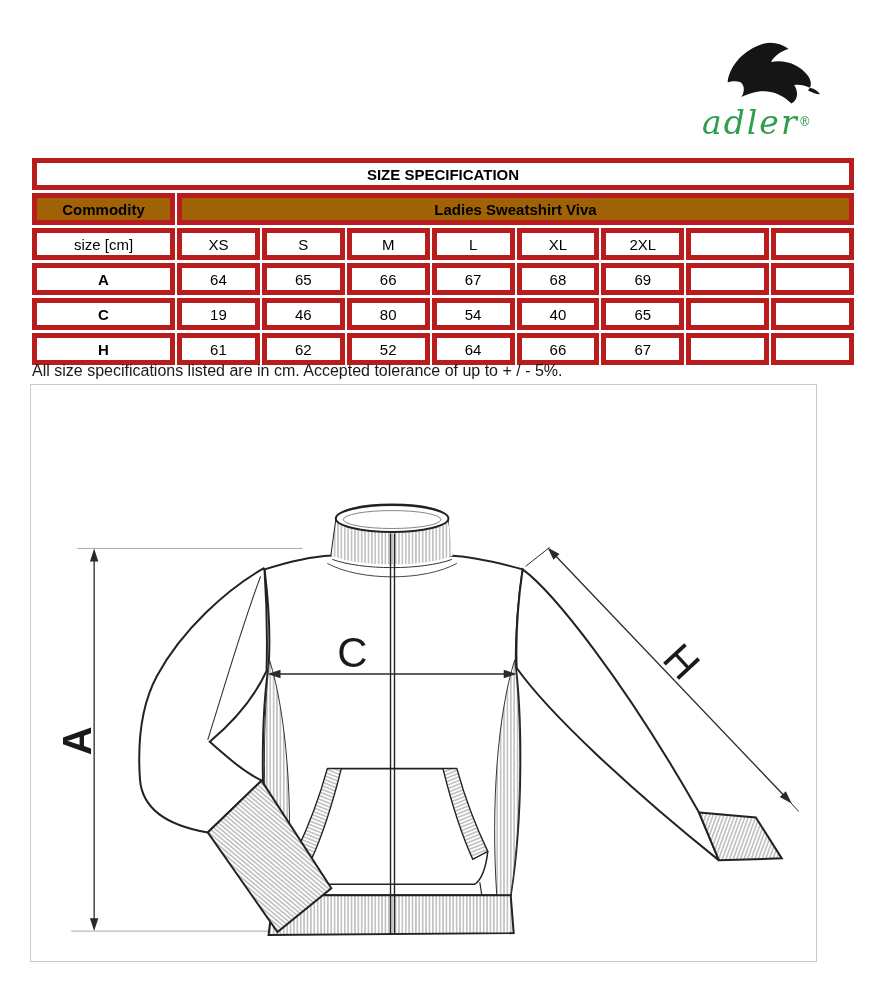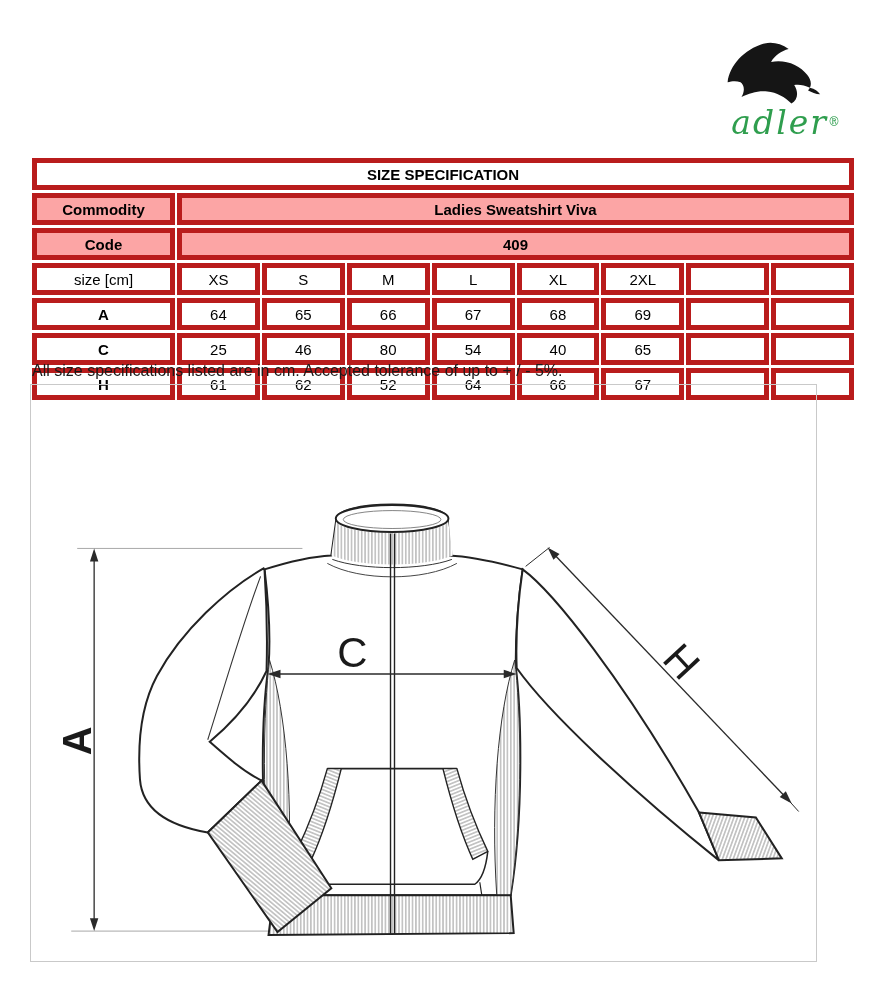--- a/index.html
+++ b/index.html
@@ -1,32 +1,32 @@
 <!DOCTYPE html>
 <html><head>
 <meta charset="utf-8">
 <style>
   html,body{margin:0;padding:0;background:#fff;}
   #page{position:relative;width:886px;height:1000px;background:#fff;overflow:hidden;
         font-family:"Liberation Sans",sans-serif;color:#000;}
 
   
-  #logo{position:absolute;left:702px;top:36px;width:140px;text-align:right;}
+  #logo{position:absolute;left:702px;top:36px;width:140px;text-align:left;}
   #logo .bird{display:block;margin:0 auto;}
   #logo .brand{font-family:"DejaVu Serif",serif;font-style:italic;font-size:33px;
                color:#2f9e4e;letter-spacing:2px;line-height:1;margin-top:-4px;}
   #logo .brand sup{font-size:12px;vertical-align:8px;}
 
   
   table.spec{position:absolute;left:30px;top:155px;width:826px;
              border-collapse:separate;border-spacing:2px 3px;table-layout:fixed;}
   table.spec td{border:5px solid #b91c1c;text-align:center;font-size:15px;
                 padding:1px 2px;height:20px;overflow:hidden;white-space:nowrap;}
   td.title-cell{font-size:16px;font-weight:bold;text-align:left;padding-left:4px;height:21px;}
-  td.green{background:#fca5a5;font-weight:bold;}
+  td.green{background:#a16207;font-weight:bold;}
   td.leftlab{text-align:left;padding-left:5px;font-size:16px;height:24px;}
   td.hdr{font-weight:normal;}
   td.rowlab{font-weight:bold;}
 
   
   #note{position:absolute;left:32px;top:362px;font-size:16px;color:#1a1a1a;}
 
   
   #diagram-box{position:absolute;left:30px;top:384px;width:787px;height:578px;
                border:1px solid #c9c9c9;box-sizing:border-box;}
@@ -61,24 +61,20 @@
     </colgroup>
     <tbody>
         <tr>
       <td class="title-cell" colspan="9">SIZE SPECIFICATION</td>
     </tr>
     <tr>
       <td class="green leftlab">Commodity</td>
       <td class="green" colspan="8">Ladies Sweatshirt Viva</td>
     </tr>
     <tr>
-      <td class="green leftlab">Code</td>
-      <td class="green" colspan="8">409</td>
-    </tr>
-    <tr>
       <td class="hdr">size [cm]</td>
       <td class="hdr">XS</td>
       <td class="hdr">S</td>
       <td class="hdr">M</td>
       <td class="hdr">L</td>
       <td class="hdr">XL</td>
       <td class="hdr">2XL</td>
       <td></td>
       <td></td>
     </tr>
@@ -88,21 +84,21 @@
       <td>65</td>
       <td>66</td>
       <td>67</td>
       <td>68</td>
       <td>69</td>
       <td></td>
       <td></td>
     </tr>
     <tr>
       <td class="rowlab">C</td>
-      <td>25</td>
+      <td>19</td>
       <td>46</td>
       <td>80</td>
       <td>54</td>
       <td>40</td>
       <td>65</td>
       <td></td>
       <td></td>
     </tr>
     <tr>
       <td class="rowlab">H</td>

